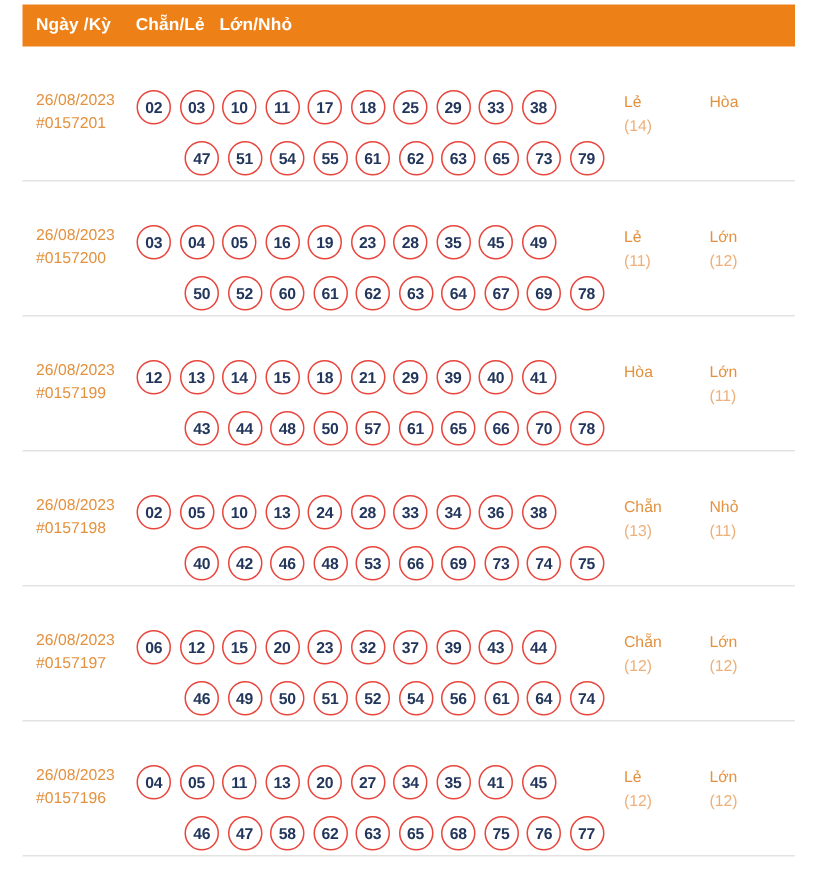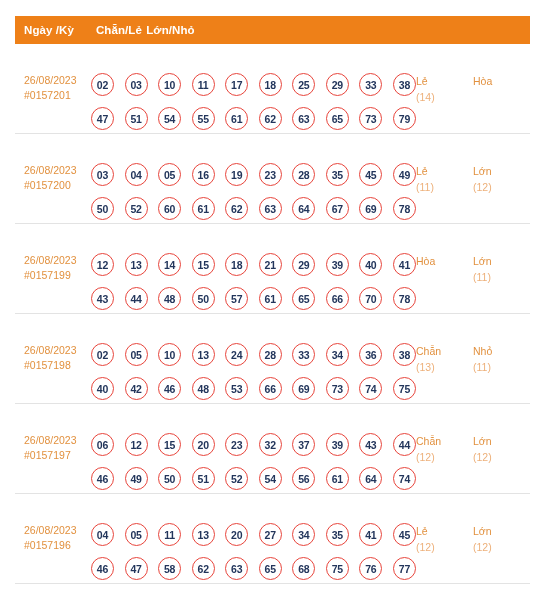--- a/index.html
+++ b/index.html
@@ -11,38 +11,38 @@
     width: 545px;
     height: 591px;
     font-family: "Liberation Sans", sans-serif;
     -webkit-font-smoothing: antialiased;
     overflow: hidden;
   }
 
   .results-panel {
     position: absolute;
     left: 15px;
-    top: 16px;
+    top: 3px;
     width: 515px;
   }
 
   
   .table-header {
     display: flex;
     align-items: center;
     height: 28px;
     background: #ee8018;
     color: #ffffff;
     font-size: 11.5px;
     font-weight: bold;
     letter-spacing: .1px;
   }
   .col-date   { width: 70px; padding-left: 9px; box-sizing: border-box; }
   .col-result { flex: 1 1 auto; padding-left: 8px; box-sizing: border-box; }
-  .col-oe     { width: 57px; text-align: right; box-sizing: border-box; }
+  .col-oe     { width: 57px; text-align: center; box-sizing: border-box; }
   .col-bs     { width: 57px; text-align: center; box-sizing: border-box; }
 
   
   .result-row {
     display: flex;
     align-items: flex-start;
     height: 90px;
     box-sizing: border-box;
     border-bottom: 1px solid #e3e3e3;
     padding-top: 29px;
@@ -61,23 +61,22 @@
   .date-cell .draw-id { display: block; }
 
   .numbers-cell {
     flex: 1 1 auto;
     padding-left: 6px;
     box-sizing: border-box;
   }
   .ball-line {
     display: flex;
     gap: 5.5px;
-    justify-content: space-between;
-  }
-  .ball-line + .ball-line { margin-top: 11px; }
+  }
+  .ball-line + .ball-line { margin-top: 11px; margin-left: 32px; }
 
   .ball {
     width: 23px;
     height: 23px;
     border: 1.6px solid #e8453c;
     border-radius: 50%;
     box-sizing: border-box;
     display: flex;
     align-items: center;
     justify-content: center;

